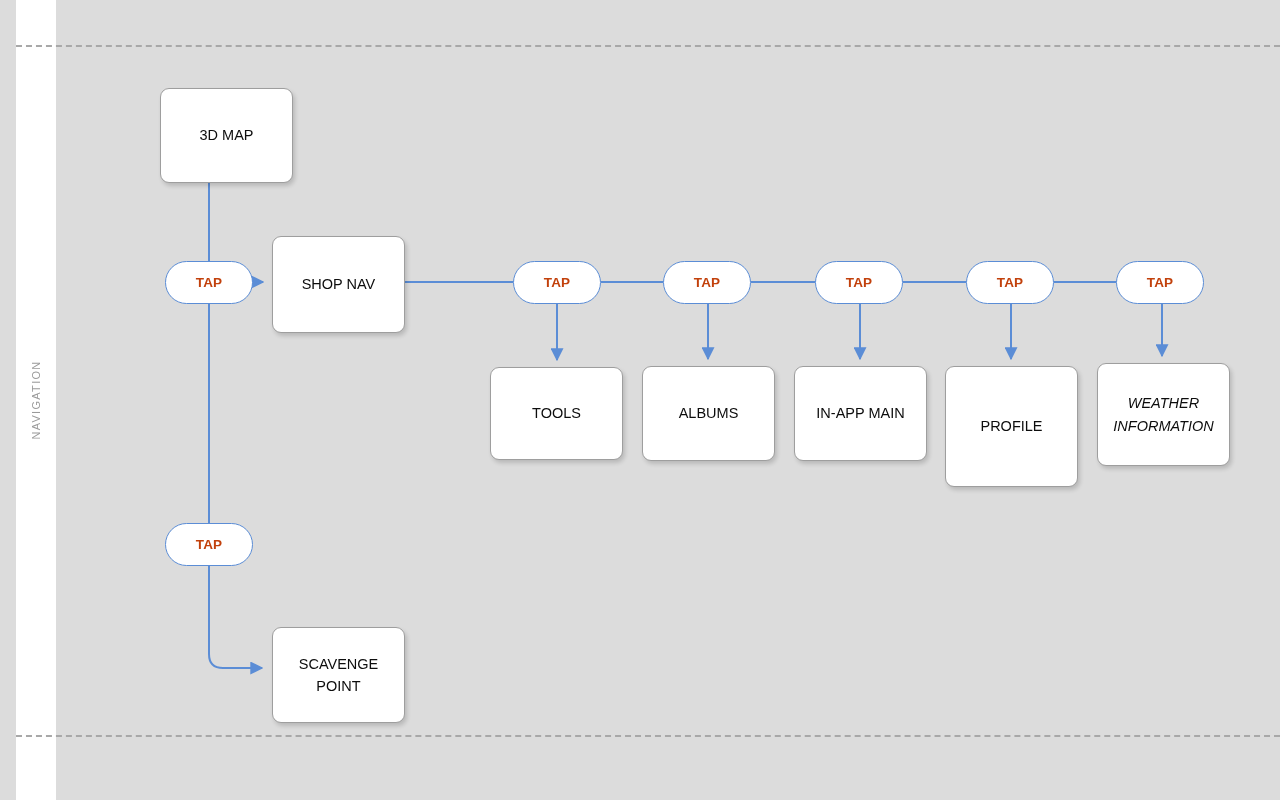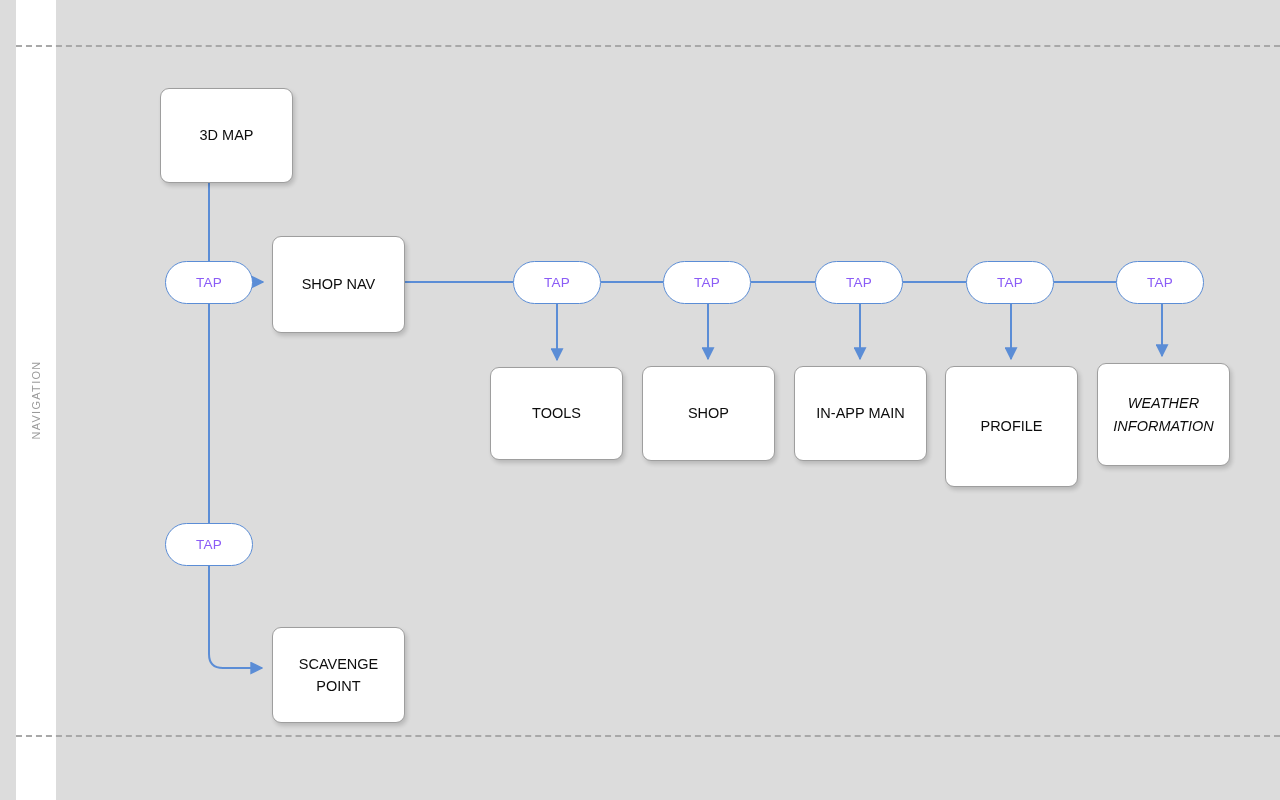--- a/index.html
+++ b/index.html
@@ -97,23 +97,24 @@
     border: 1.6px solid #5b8dd6;
     border-radius: 999px;
     display: flex;
     align-items: center;
     justify-content: center;
     box-sizing: border-box;
     z-index: 3;
   }
   .pill .pill-label {
     font-size: 13.5px;
-    color: #8b5cf6;
+    color: #c2410c;
     font-family: "Liberation Sans", sans-serif;
     letter-spacing: 0.2px;
+    font-weight: bold;
   }
 </style>
 </head>
 <body>
 
 <div id="canvas">
 
   <div class="lane-band"></div>
   <div class="lane-label">
     <span>NAVIGATION</span>
@@ -156,21 +157,21 @@
       <div class="node" style="left: 272px; top: 236px; width: 133px; height: 97px;">
         <div class="node-label">SHOP NAV</div>
       </div>
       <div class="node" style="left: 272px; top: 627px; width: 133px; height: 96px;">
         <div class="node-label">SCAVENGE<br>POINT</div>
       </div>
       <div class="node" style="left: 490px; top: 367px; width: 133px; height: 93px;">
         <div class="node-label">TOOLS</div>
       </div>
       <div class="node" style="left: 642px; top: 366px; width: 133px; height: 95px;">
-        <div class="node-label">SHOP</div>
+        <div class="node-label">ALBUMS</div>
       </div>
       <div class="node" style="left: 794px; top: 366px; width: 133px; height: 95px;">
         <div class="node-label">IN-APP MAIN</div>
       </div>
       <div class="node" style="left: 945px; top: 366px; width: 133px; height: 121px;">
         <div class="node-label">PROFILE</div>
       </div>
       <div class="node" style="left: 1097px; top: 363px; width: 133px; height: 103px; font-style: italic;">
         <div class="node-label">WEATHER<br>INFORMATION</div>
       </div>

